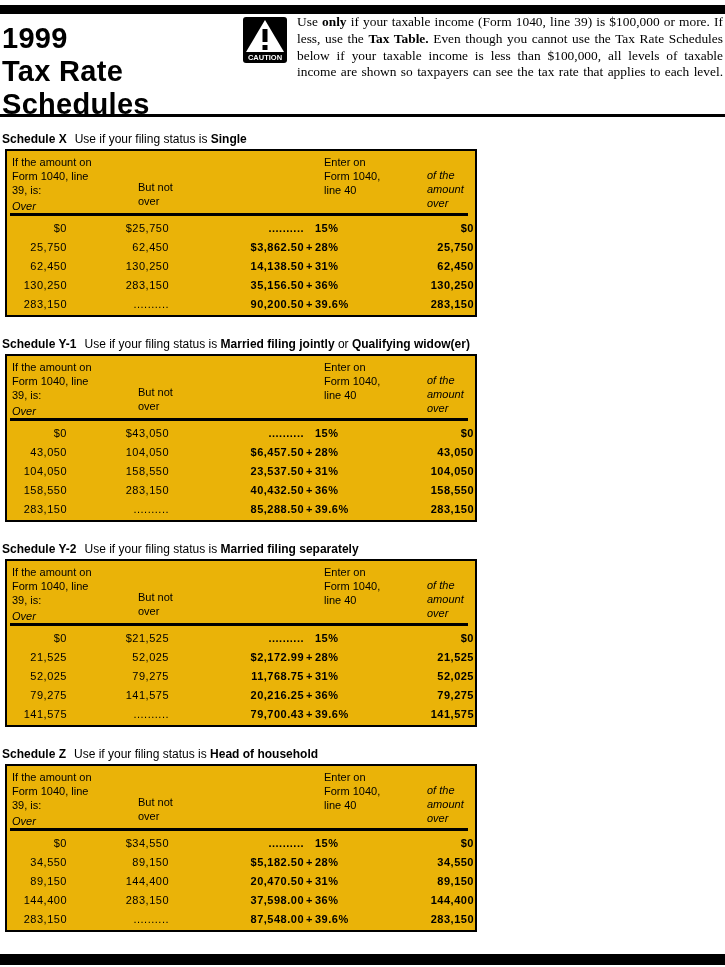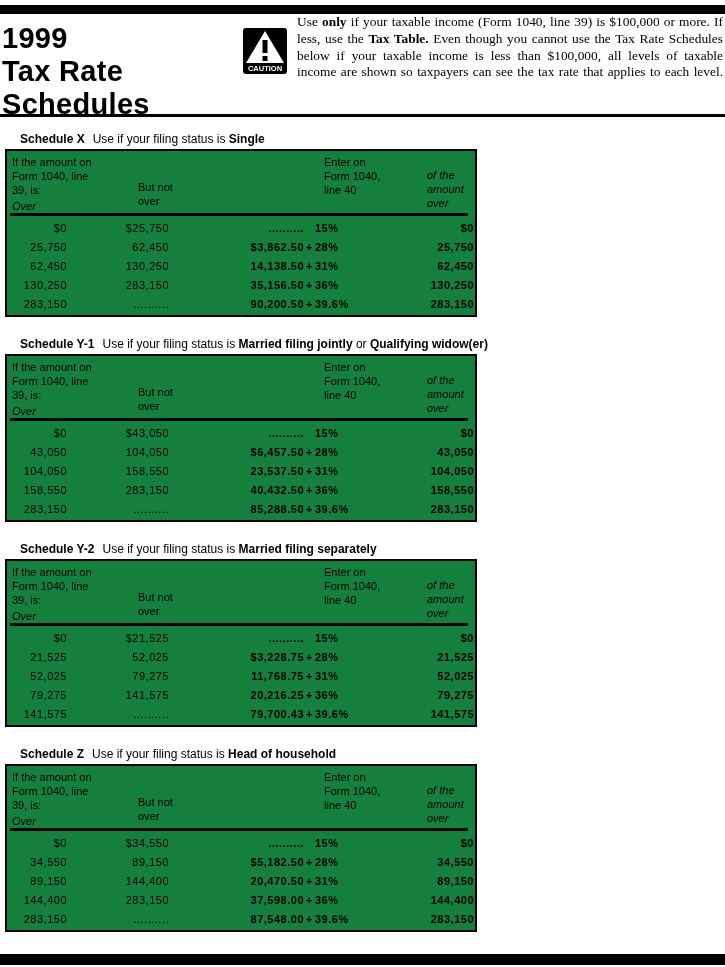--- a/index.html
+++ b/index.html
@@ -7,32 +7,32 @@
   body { font-family:"Liberation Sans", sans-serif; color:#000; }
   .page { position:relative; width:725px; height:967px; background:#fff; overflow:hidden; }
 
   .topbar { position:absolute; left:0; top:5px; width:725px; height:9px; background:#000; }
   .botbar { position:absolute; left:0; top:954px; width:725px; height:11px; background:#000; }
   .rule   { position:absolute; left:0; top:114px; width:725px; height:3px; background:#000; }
 
   .masthead-title { position:absolute; left:2px; top:22px; font-size:29px; font-weight:bold;
                     line-height:33px; letter-spacing:0.3px; white-space:pre-line; }
 
-  .caution { position:absolute; left:243px; top:28px; width:44px; height:46px; }
+  .caution { position:absolute; left:243px; top:17px; width:44px; height:46px; }
 
   .note { position:absolute; left:297px; top:14px; width:426px;
           font-family:"Liberation Serif", serif; font-size:13.4px; line-height:16.8px;
           text-align:justify; text-align-last:justify; }
   .note b { font-weight:bold; }
 
   .sched-label { position:absolute; left:2px; font-size:12px; line-height:13px; }
-  .sname { font-weight:bold; margin-right:8px;margin-left:18px; }
+  .sname { font-weight:bold; margin-right:8px; }
   .sbold { font-weight:bold;margin-top:9px; }
 
-  .tbl { position:absolute; left:5px; width:472px; height:168px; border:2px solid #000; background:#15803d; }
+  .tbl { position:absolute; left:5px; width:472px; height:168px; border:2px solid #000; background:#eab308; }
   .thead { position:relative; height:62px; font-size:11px; line-height:14px; }
   .h1  { position:absolute; left:5px; top:4px; }
   .h1a { white-space:pre-line; }
   .h1b { font-style:italic; margin-top:2px; }
   .h2  { position:absolute; left:131px; top:29px; white-space:pre-line; }
   .h3  { position:absolute; left:285px; top:4px; white-space:pre-line;margin-left:32px; }
   .h4  { position:absolute; left:420px; top:17px; font-style:italic; white-space:pre-line; }
   .sep { border-top:3px solid #000; margin:0 7px 0 3px; }
   .tbody { padding:3px 0 2px; }
   .trow { display:grid; grid-template-columns:53px 102px 135px 11px 39px 120px;
@@ -228,21 +228,21 @@
         <span class="c1">$0</span>
         <span class="c2">$21,525</span>
         <span class="c3a">..........</span>
         <span class="c3p"></span>
         <span class="c3r">15%</span>
         <span class="c4">$0</span>
       </div>
       <div class="trow">
         <span class="c1">21,525</span>
         <span class="c2">52,025</span>
-        <span class="c3a">$3,228.75</span>
+        <span class="c3a">$2,172.99</span>
         <span class="c3p">+</span>
         <span class="c3r">28%</span>
         <span class="c4">21,525</span>
       </div>
       <div class="trow">
         <span class="c1">52,025</span>
         <span class="c2">79,275</span>
         <span class="c3a">11,768.75</span>
         <span class="c3p">+</span>
         <span class="c3r">31%</span>

